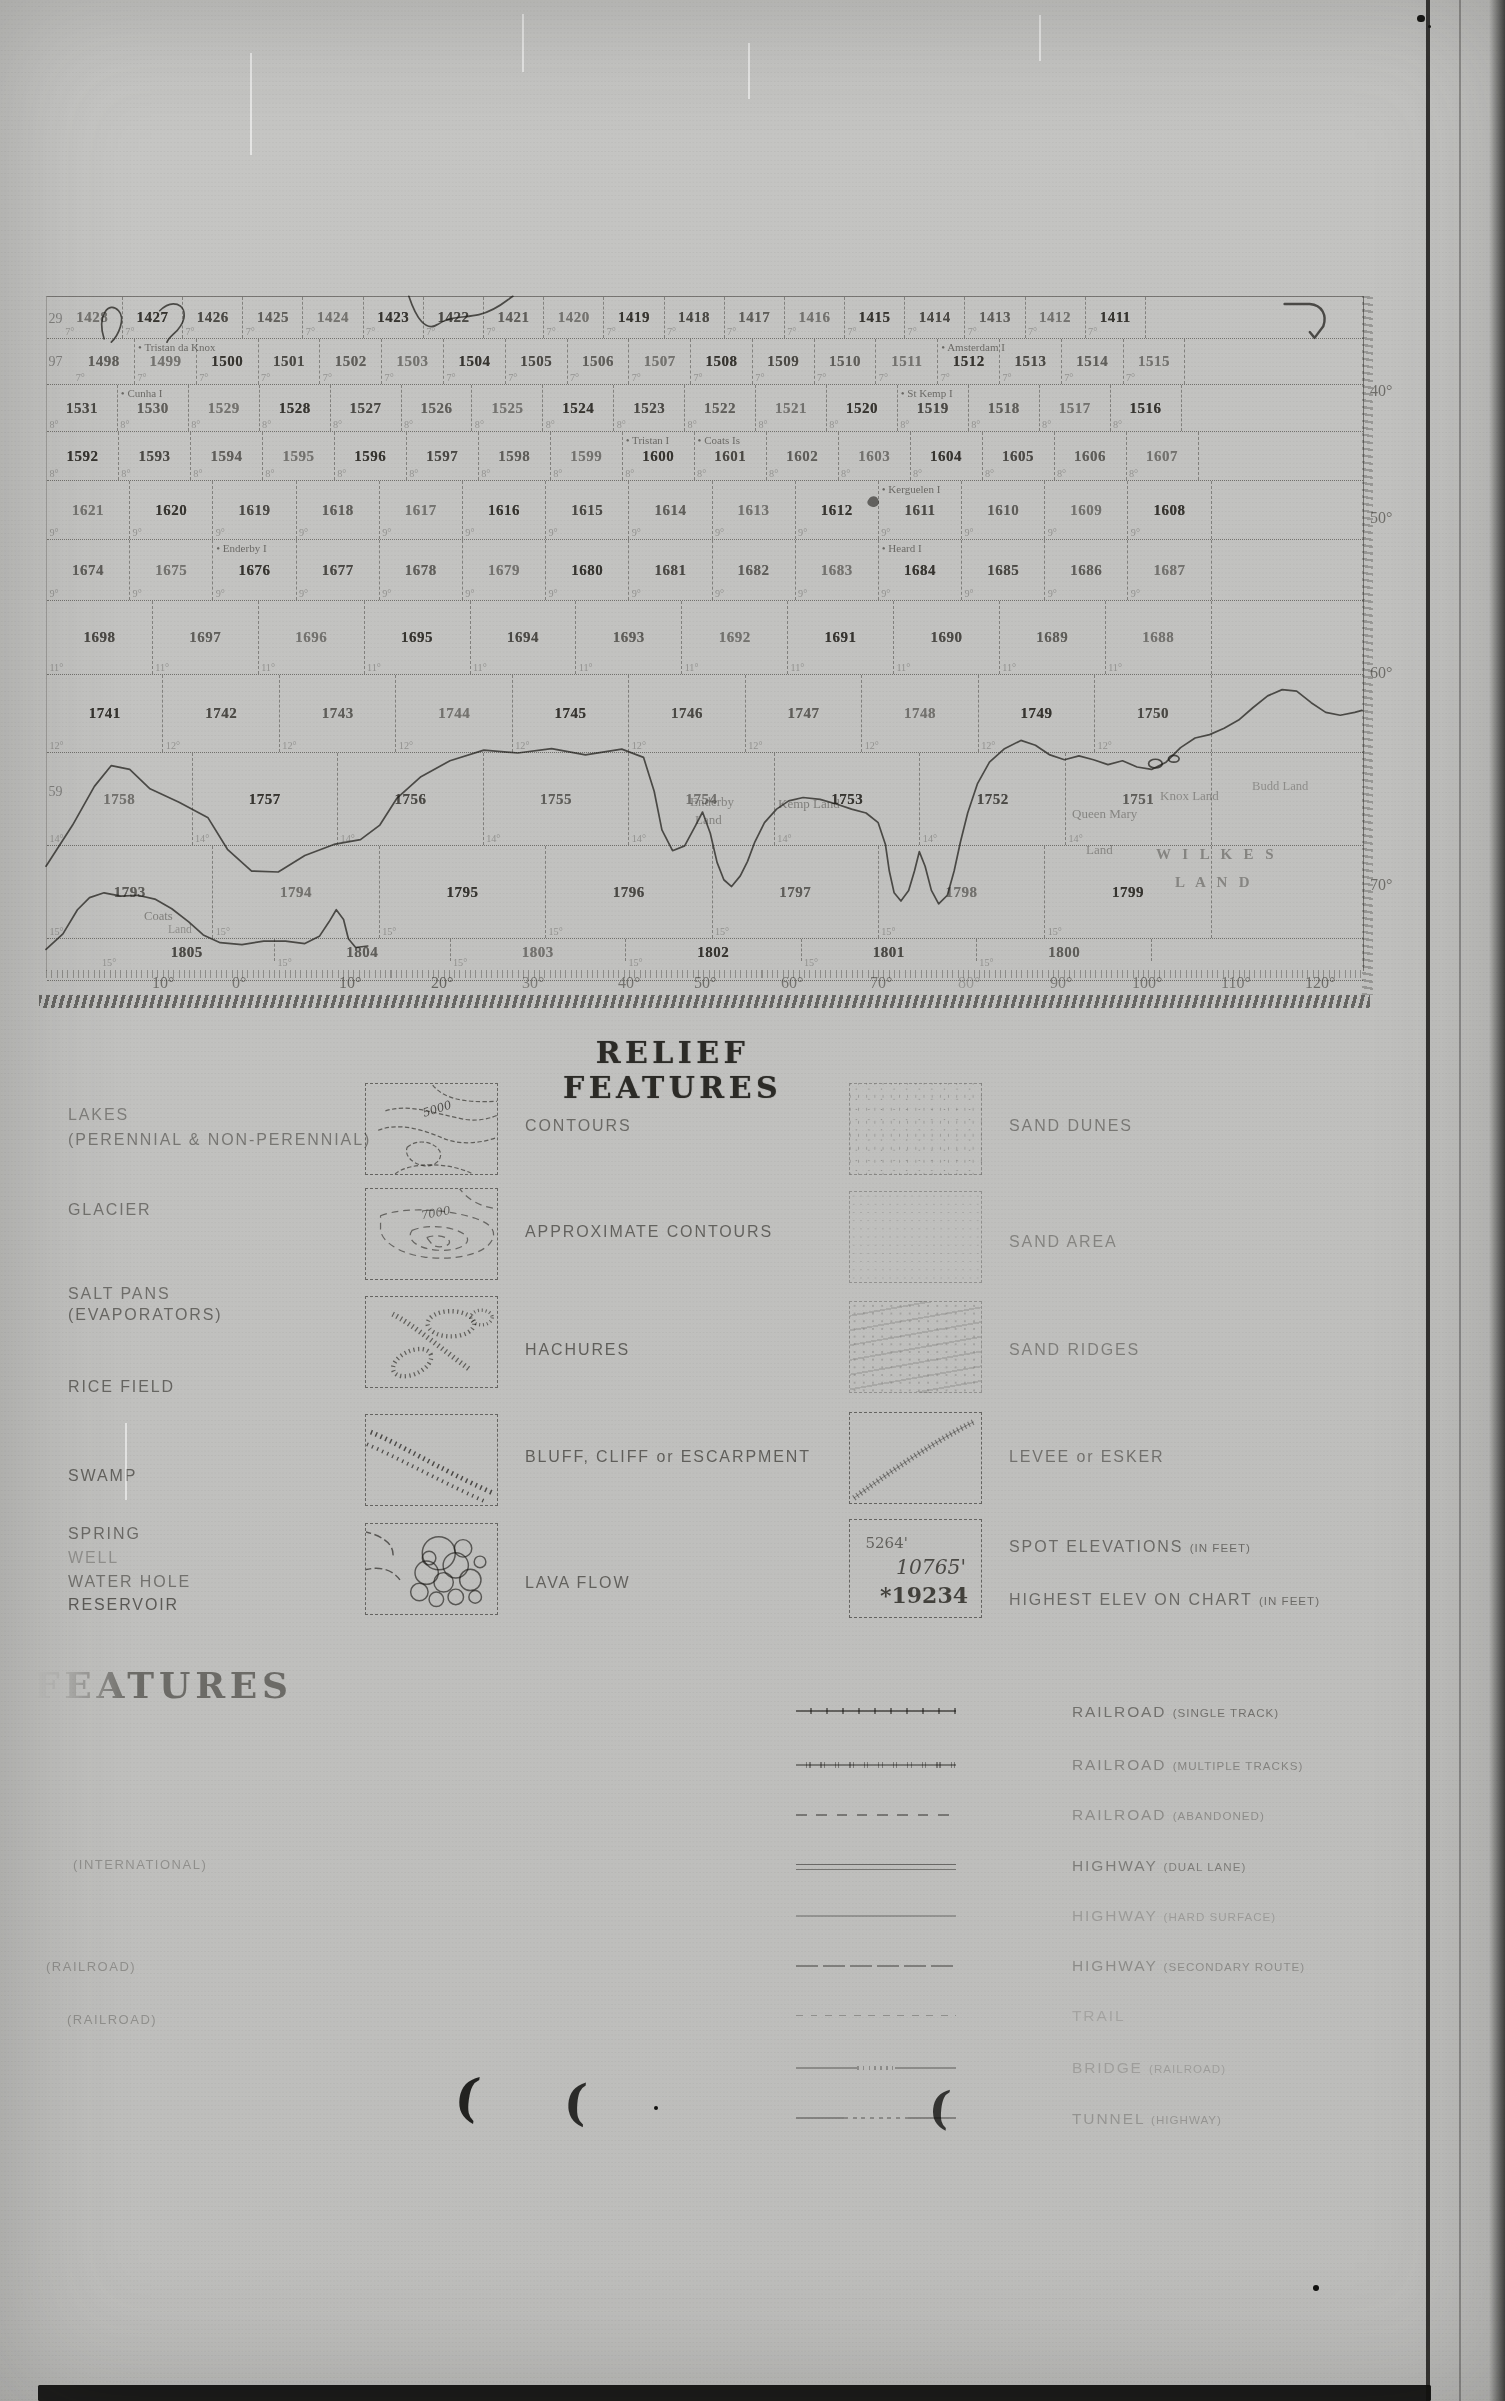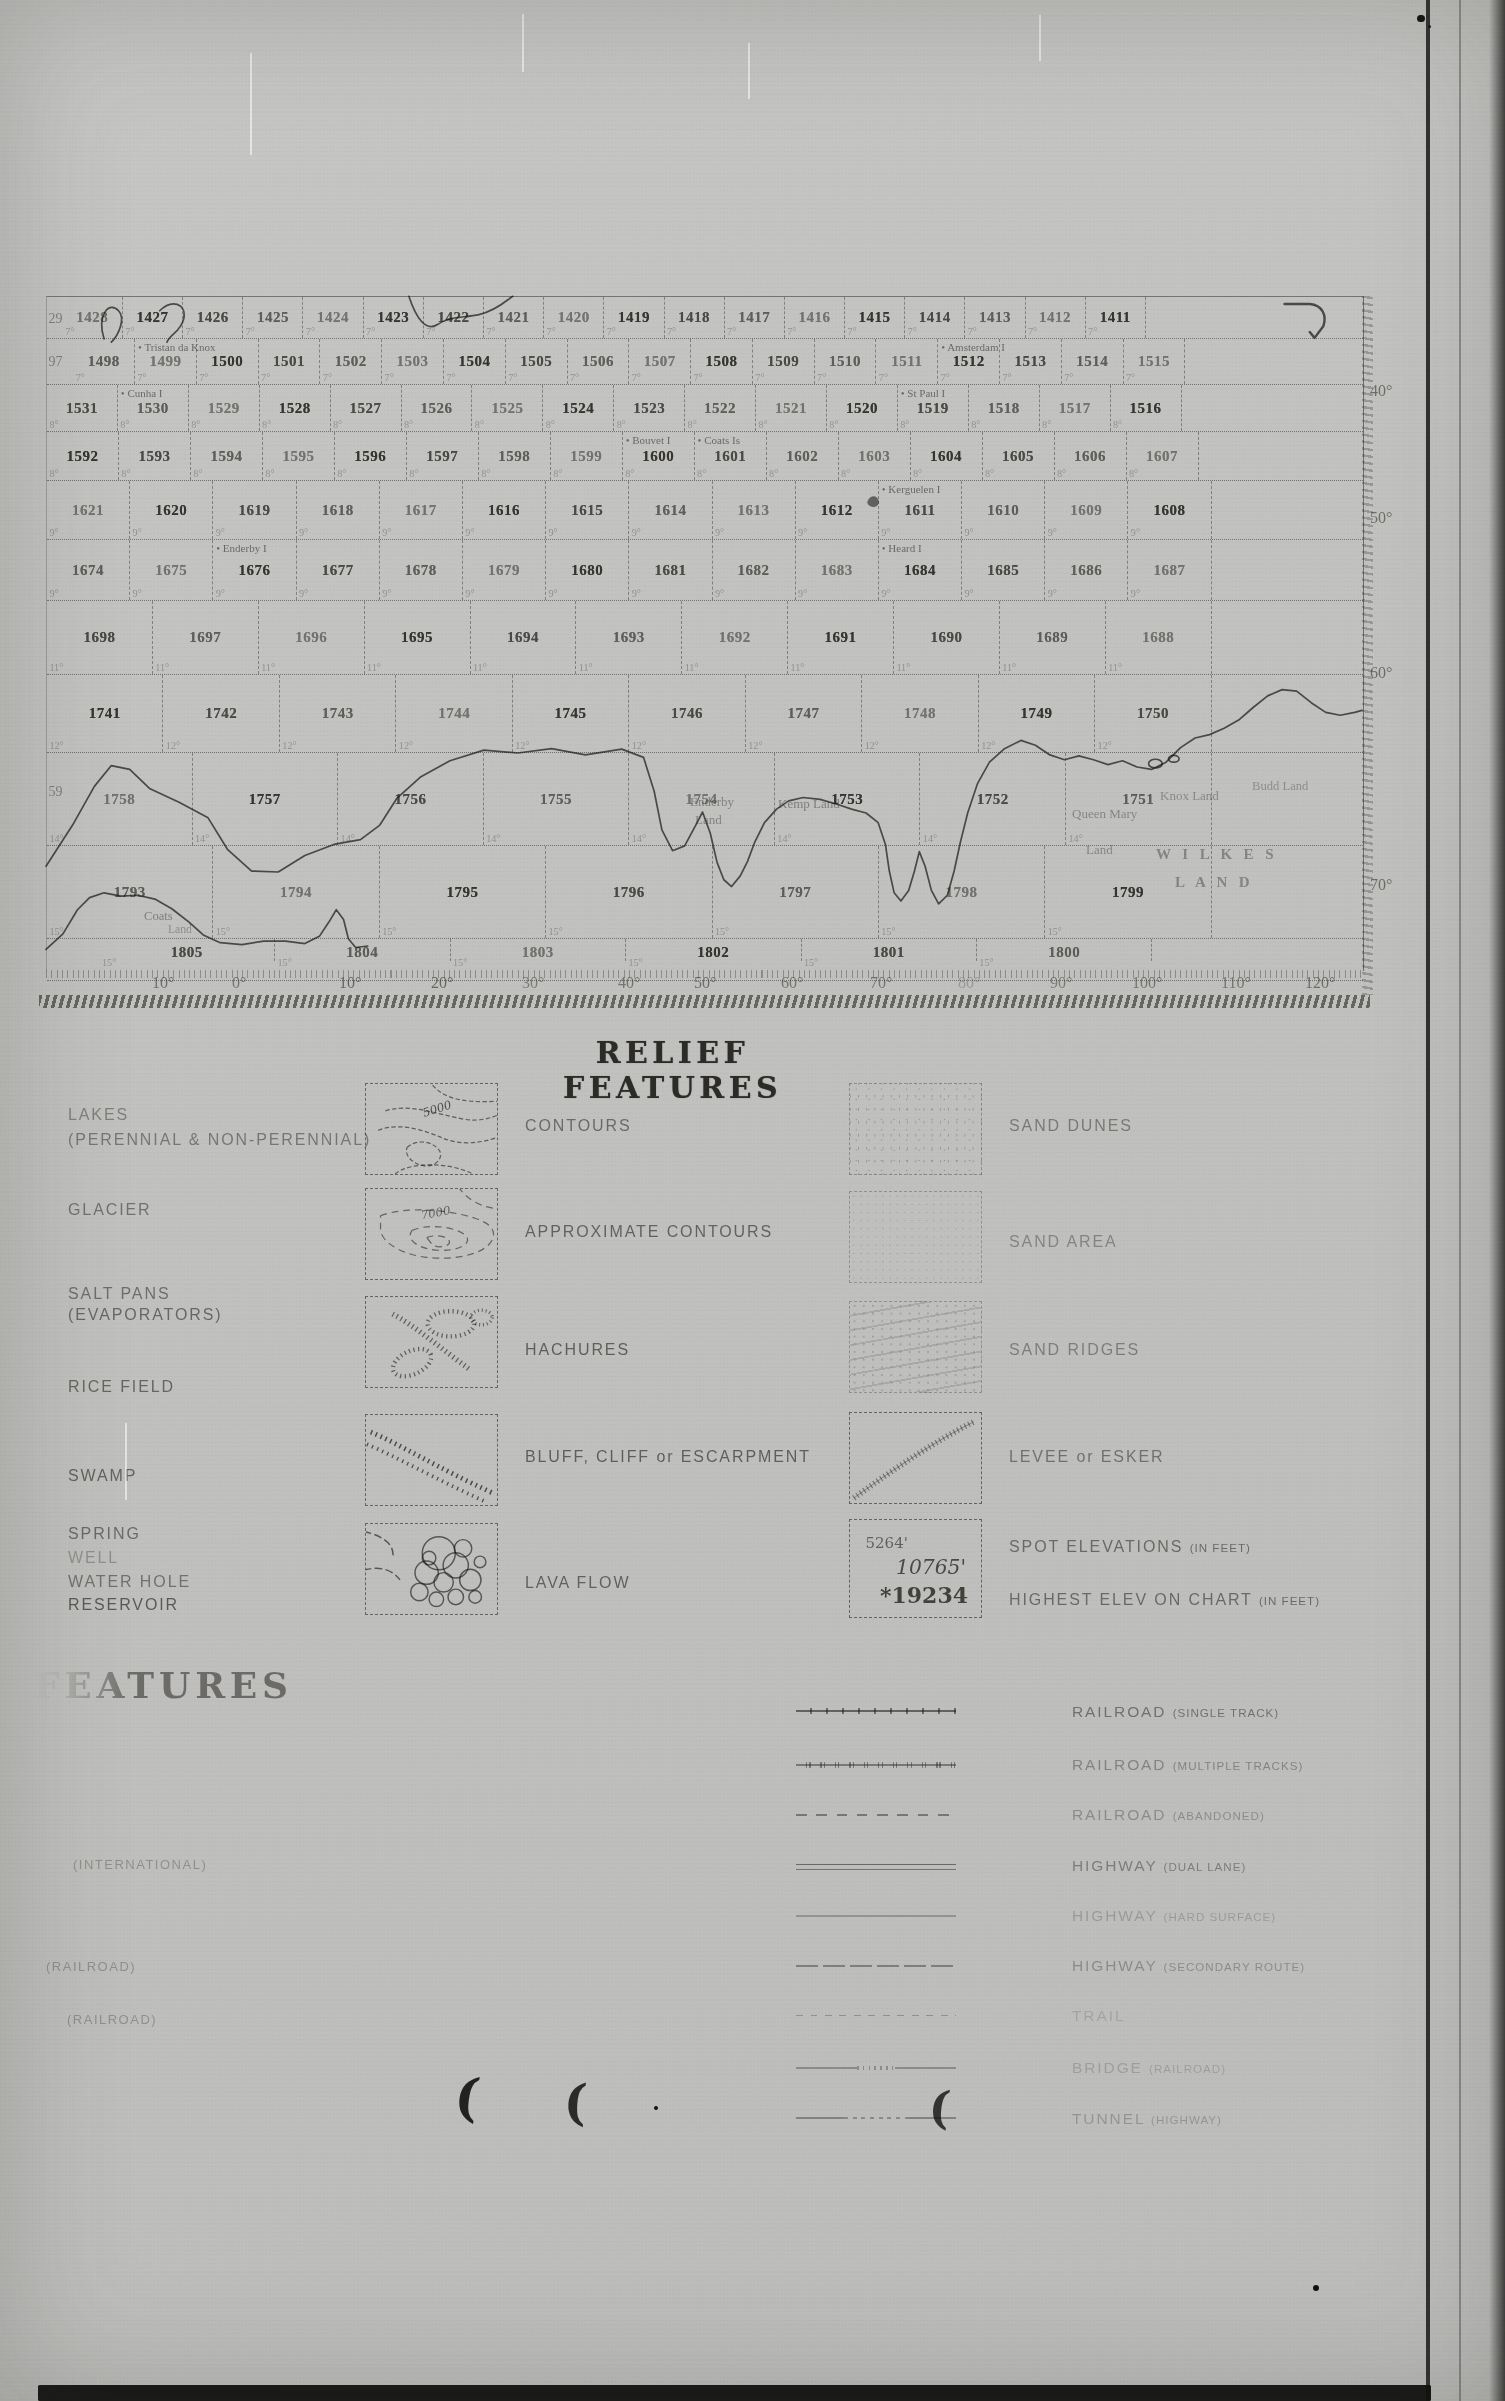--- a/index.html
+++ b/index.html
@@ -312,21 +312,21 @@
             <div class="cell-num" style="opacity: 0.5;">1521</div>
             <div class="cell-deg">8°</div>
           </div>
           <div class="grid-cell">
             <div class="cell-num" style="opacity: 0.89;">1520</div>
             <div class="cell-deg">8°</div>
           </div>
           <div class="grid-cell">
             <div class="cell-num" style="opacity: 0.76;">1519</div>
             <div class="cell-deg">8°</div>
-            <div class="cell-note">• St Paul I</div>
+            <div class="cell-note">• St Kemp I</div>
           </div>
           <div class="grid-cell">
             <div class="cell-num" style="opacity: 0.63;">1518</div>
             <div class="cell-deg">8°</div>
           </div>
           <div class="grid-cell">
             <div class="cell-num" style="opacity: 0.5;">1517</div>
             <div class="cell-deg">8°</div>
           </div>
           <div class="grid-cell">
@@ -365,21 +365,21 @@
             <div class="cell-num" style="opacity: 0.63;">1598</div>
             <div class="cell-deg">8°</div>
           </div>
           <div class="grid-cell">
             <div class="cell-num" style="opacity: 0.5;">1599</div>
             <div class="cell-deg">8°</div>
           </div>
           <div class="grid-cell">
             <div class="cell-num" style="opacity: 0.89;">1600</div>
             <div class="cell-deg">8°</div>
-            <div class="cell-note">• Bouvet I</div>
+            <div class="cell-note">• Tristan I</div>
           </div>
           <div class="grid-cell">
             <div class="cell-num" style="opacity: 0.76;">1601</div>
             <div class="cell-deg">8°</div>
             <div class="cell-note">• Coats Is</div>
           </div>
           <div class="grid-cell">
             <div class="cell-num" style="opacity: 0.63;">1602</div>
             <div class="cell-deg">8°</div>
           </div>

